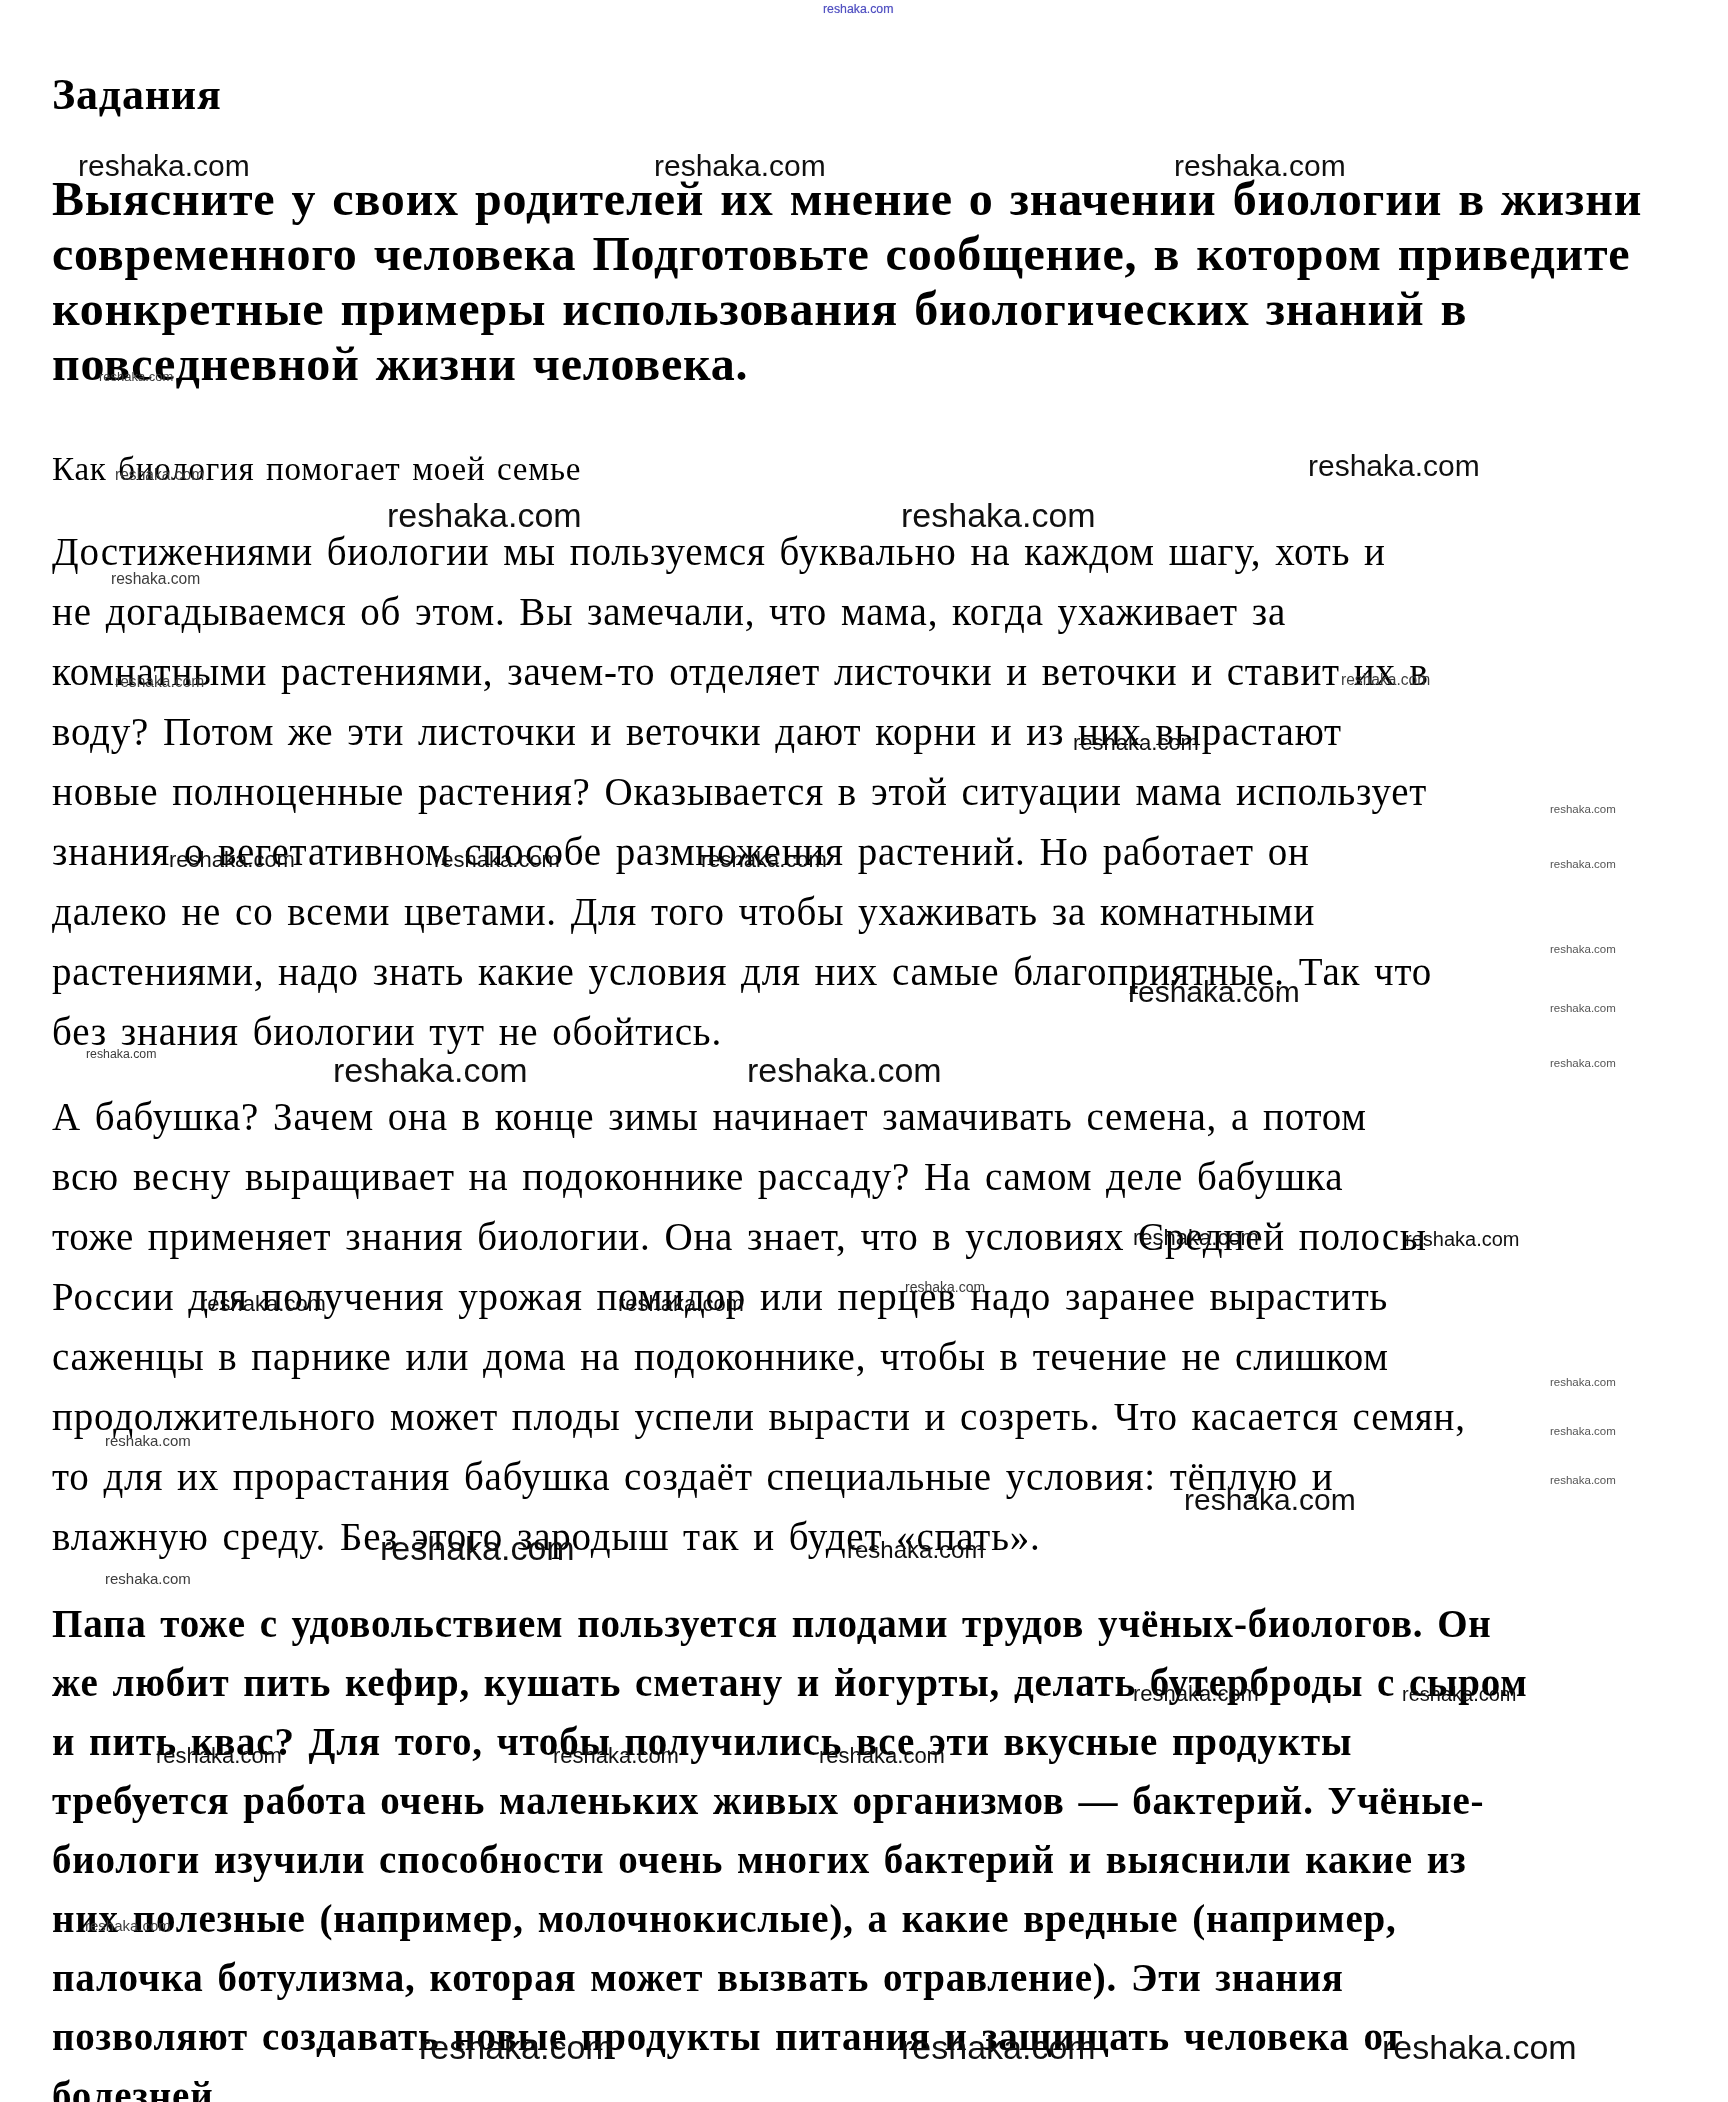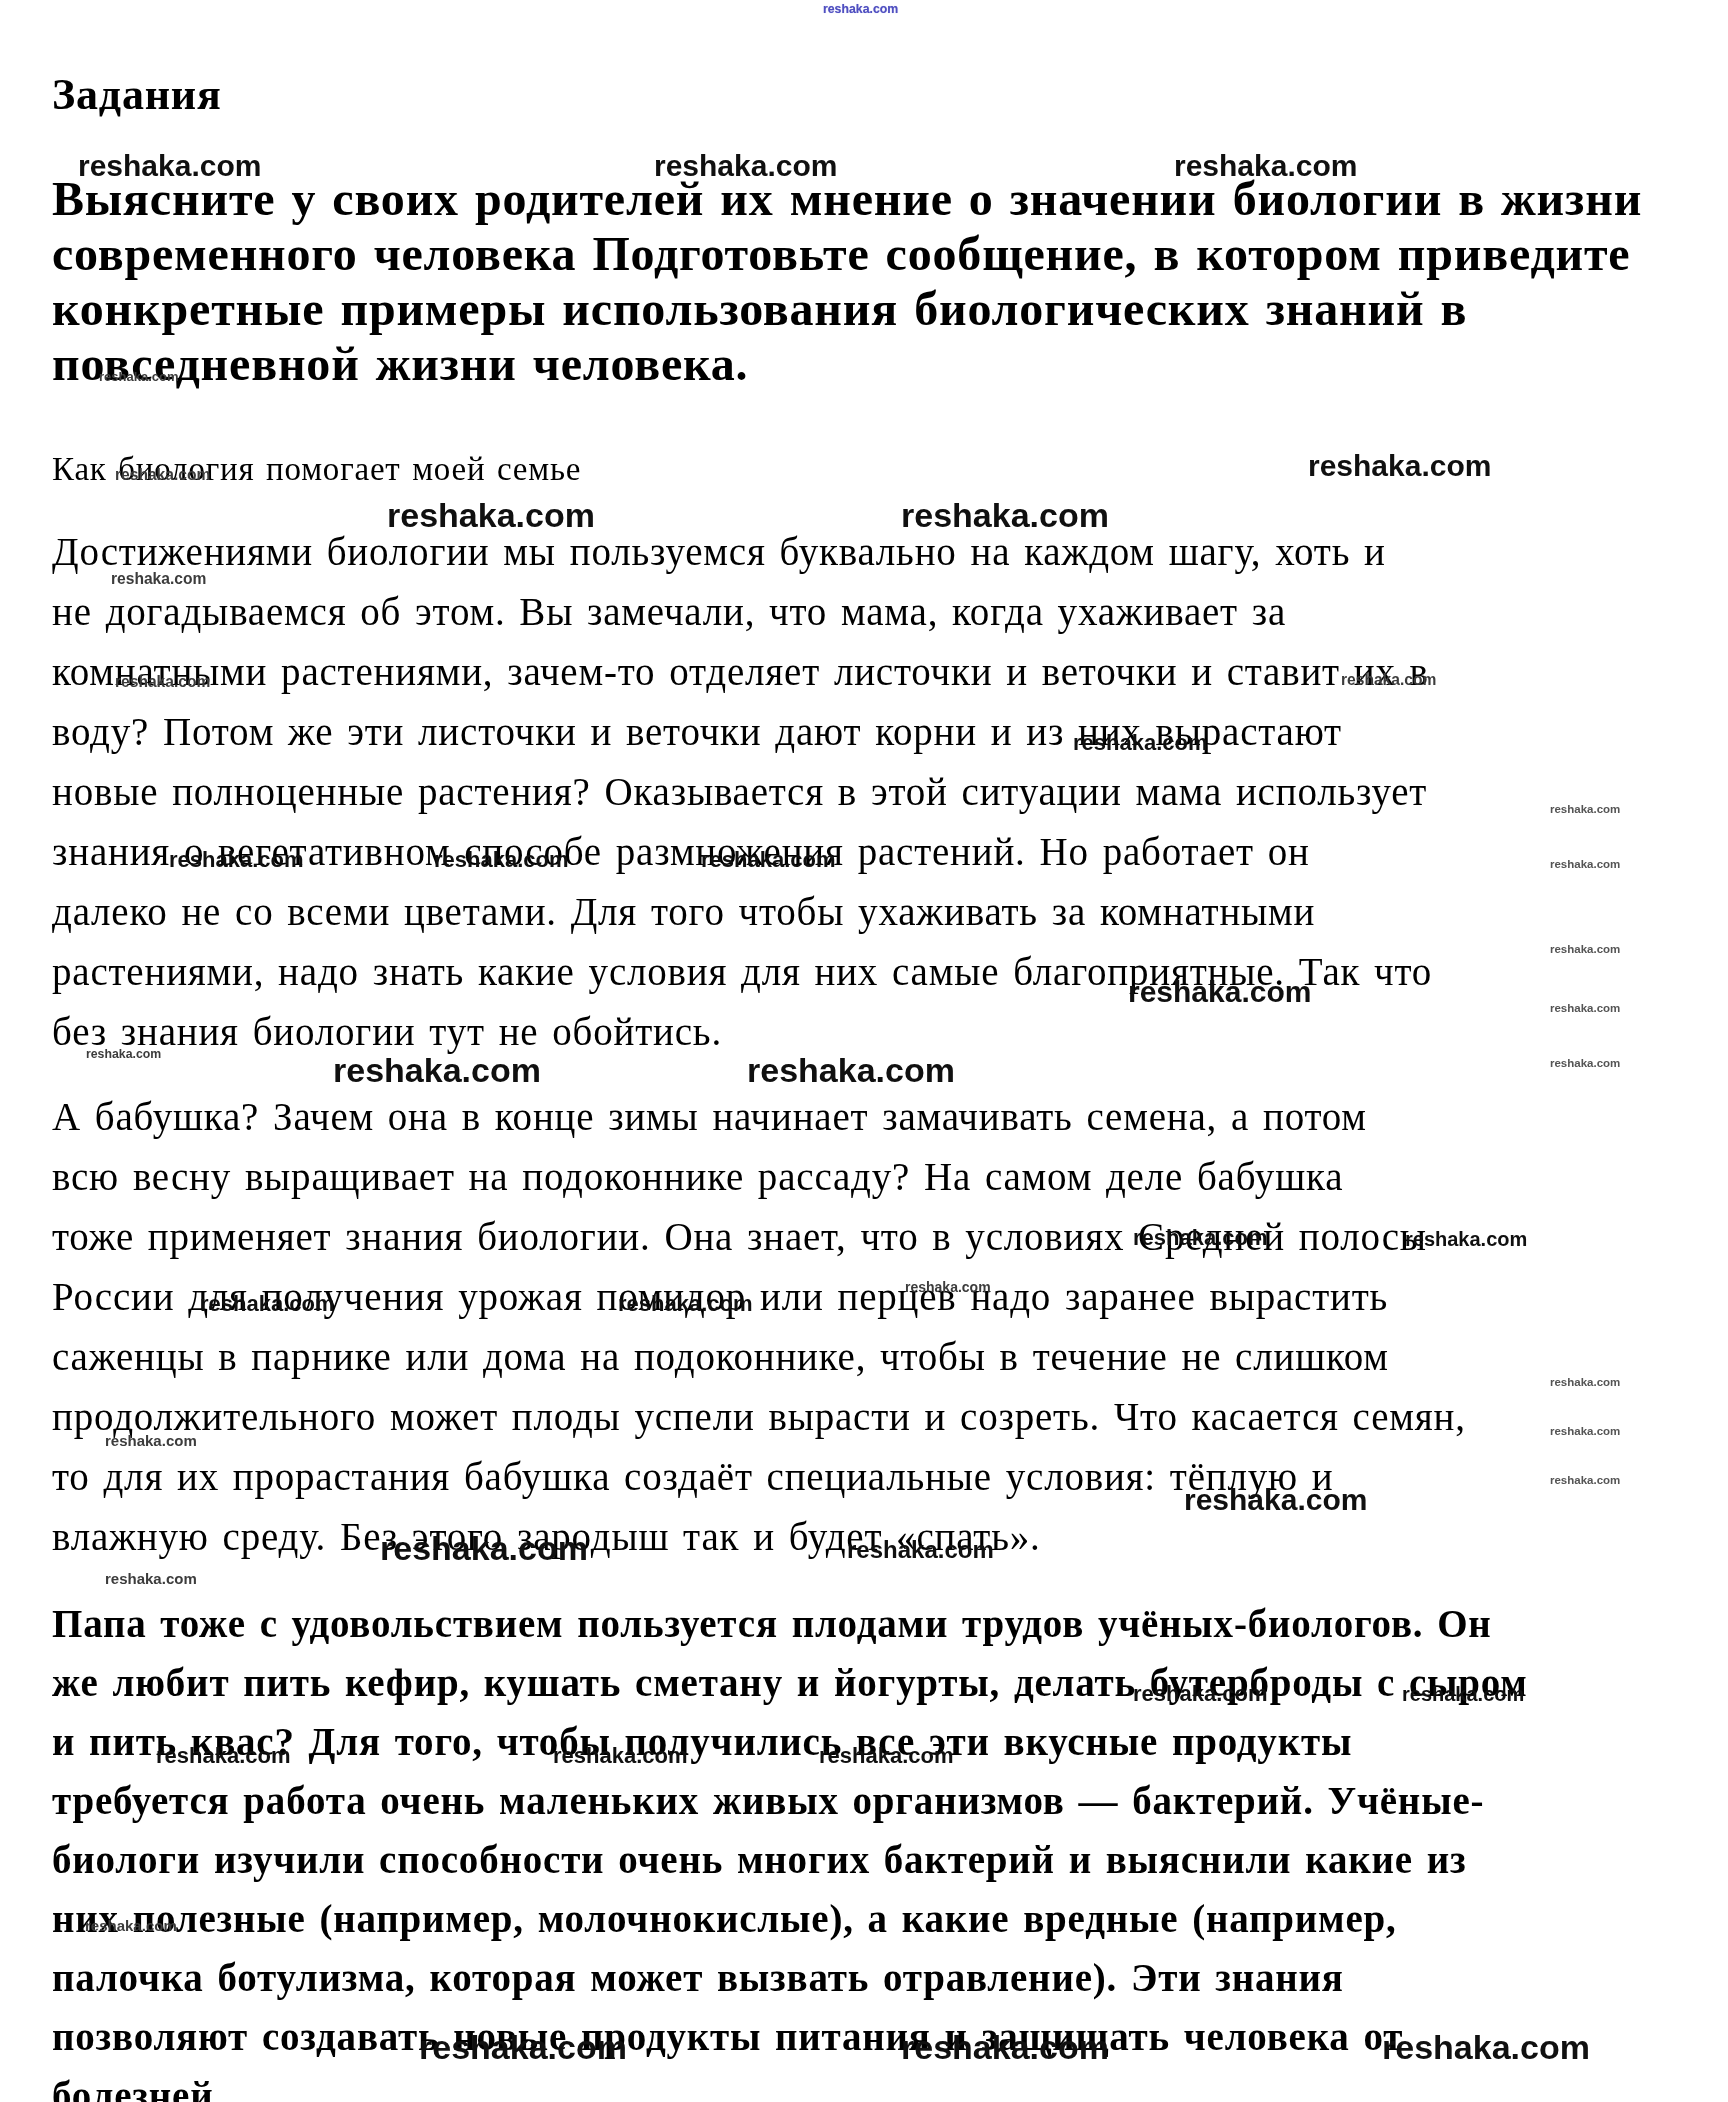--- a/index.html
+++ b/index.html
@@ -38,21 +38,20 @@
   #para2{top:1087px;}
   #para3{top:1594px;}
   #para3 .line{height:59px;line-height:59px;font-weight:bold;}
 
   .wm{
     position:absolute;
     font-family:"Liberation Sans", sans-serif;
     line-height:1;
     white-space:nowrap;
     color:#101010;
-    font-weight:bold;
   }
   .wm-xl{font-size:34px;}
   .wm-lg{font-size:30px;}
   .wm-md{font-size:22px;}
   .wm-md2{font-size:20px;}
   .wm-sm{font-size:15.6px;color:#3c3c3c;}
   .wm-xs{font-size:11.5px;color:#555;}
   .wm-blue{font-size:12.3px;color:#5050c0;text-shadow:0 0 0.8px #9a9ae0;}
 </style>
 </head>

